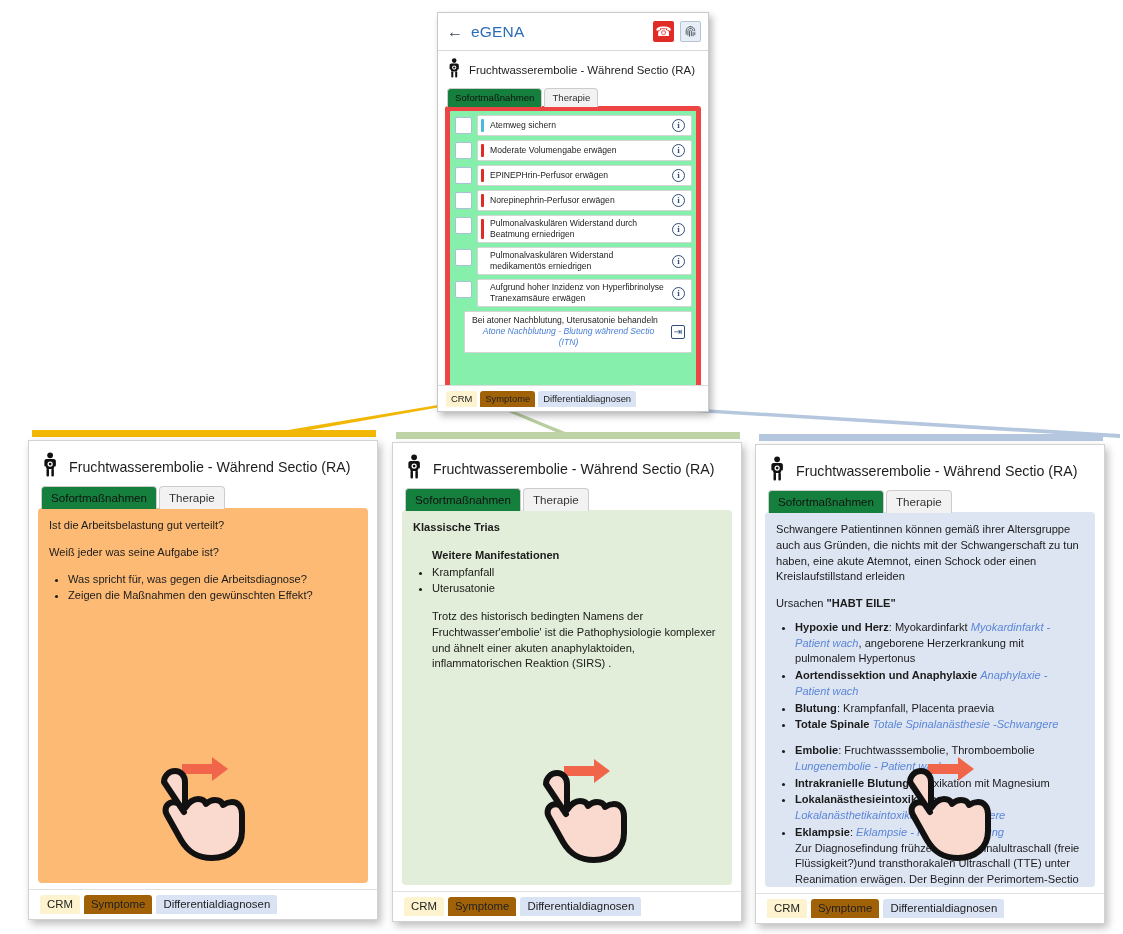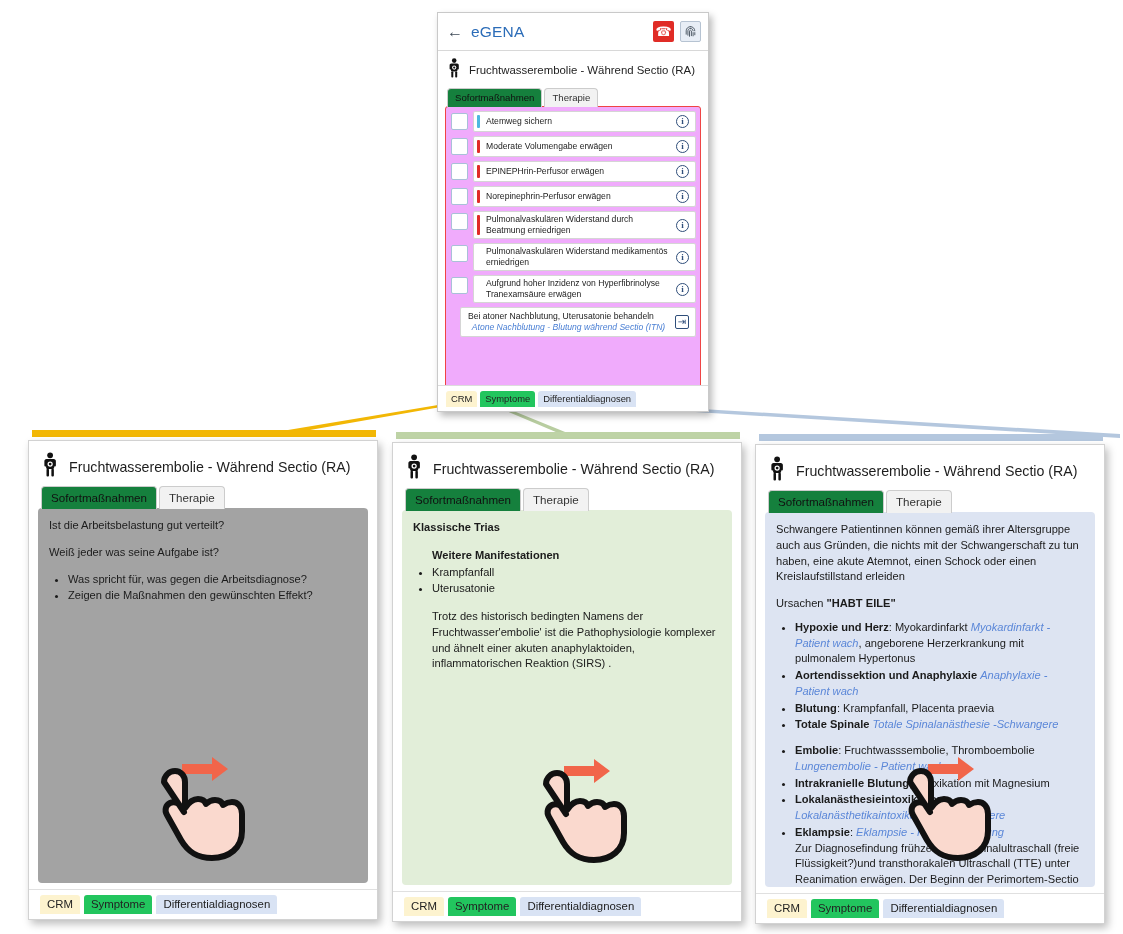--- a/index.html
+++ b/index.html
@@ -57,22 +57,22 @@
 
   .tabrow { display: flex; gap: 2px; padding: 0 9px; margin-top: 2px; position: relative; z-index: 2; }
   .tab {
     font-size: 9.6px; padding: 3px 7px 4px 7px;
     border: 1px solid #ccc; border-bottom: none;
     border-radius: 4px 4px 0 0; background: #f2f2f2; color: #333; cursor: pointer;
   }
   .tab.active { background: #15803d; color: #111; }
 
   .list-area {
-    margin: 0 7px; border: 1px solid #ef4444; border-radius: 3px;
-    background: #f0abfc; padding: 4px 4px; position: relative; top: -1px;
+    margin: 0 7px; border: 5px solid #ef4444; border-radius: 3px;
+    background: #86efac; padding: 4px 4px; position: relative; top: -1px;
     height: 300px; overflow: hidden;
   }
   .chk-row { display: flex; align-items: stretch; margin-bottom: 4px; }
   .chk {
     width: 17px; height: 17px; min-width: 17px; border: 1px solid #a9c0d8;
     border-radius: 2px; background: #fff; margin: 2px 5px 0 1px; cursor: pointer;
   }
   .chk-body {
     flex: 1; border: 1px solid #d5d5d5; border-radius: 2px; background: #fff;
     display: flex; align-items: center; min-height: 21px; padding: 2px 0; cursor: pointer;
@@ -95,21 +95,21 @@
     color: #2f4e7a; font-size: 10px; line-height: 11px; text-align: center; margin: 0 6px; cursor: pointer;
   }
 
   .bottombar {
     position: absolute; left: 0; right: 0; bottom: 0; height: 26px;
     border-top: 1px solid #dcdcdc; background: #fff;
     display: flex; align-items: center; gap: 3px; padding-left: 8px;
   }
   .btab { font-size: 9.4px; padding: 2px 5px 3px 5px; border-radius: 3px 3px 0 0; color: #222; cursor: pointer; }
   .btab.crm  { background: #fdf3cf; }
-  .btab.sym  { background: #22c55e; }
+  .btab.sym  { background: #a16207; }
   .btab.dd   { background: #d9e3f4; }
 
   
   .bpanel { position: absolute; width: 350px; height: 480px; background: #fff;
             border: 1px solid #d2d2d2; box-shadow: 3px 4px 8px rgba(0,0,0,0.26); overflow: hidden; }
   #panel-crm { left: 28px;  top: 440px; }
   #panel-sym { left: 392px; top: 442px; }
   #panel-dd  { left: 755px; top: 444px; }
 
   .topbar-accent { position: absolute; height: 7px; }
@@ -121,21 +121,21 @@
   .bpat-title { font-size: 14.2px; color: #1d1d1d; }
 
   .btabrow { display: flex; gap: 2px; padding: 0 12px; position: relative; z-index: 3; }
   .btabrow .tab { font-size: 11.6px; padding: 4px 9px 5px 9px; }
 
   .content {
     margin: 0 9px; border-radius: 4px; padding: 10px 11px;
     position: relative; top: -1px; height: 375px; overflow: hidden;
     font-size: 11.1px; line-height: 1.42; color: #1b1b1b;
   }
-  .content.crm { background: #a3a3a3; }
+  .content.crm { background: #fdba74; }
   .content.sym { background: #e2eed9; }
   .content.dd  { background: #dde4f2; }
   .content p { margin: 0 0 11px 0; }
   .content ul { margin: 0 0 10px 0; padding-left: 19px; }
   .content li { margin: 0 0 1px 0; }
   .content .hd { font-weight: bold; margin: 0 0 6px 0; }
   .content .sub { font-weight: bold; margin: 12px 0 1px 0; }
   .content .ref { color: #5b87d8; font-style: italic; }
   .content .para-in { margin: 12px 0 0 0; }
 

